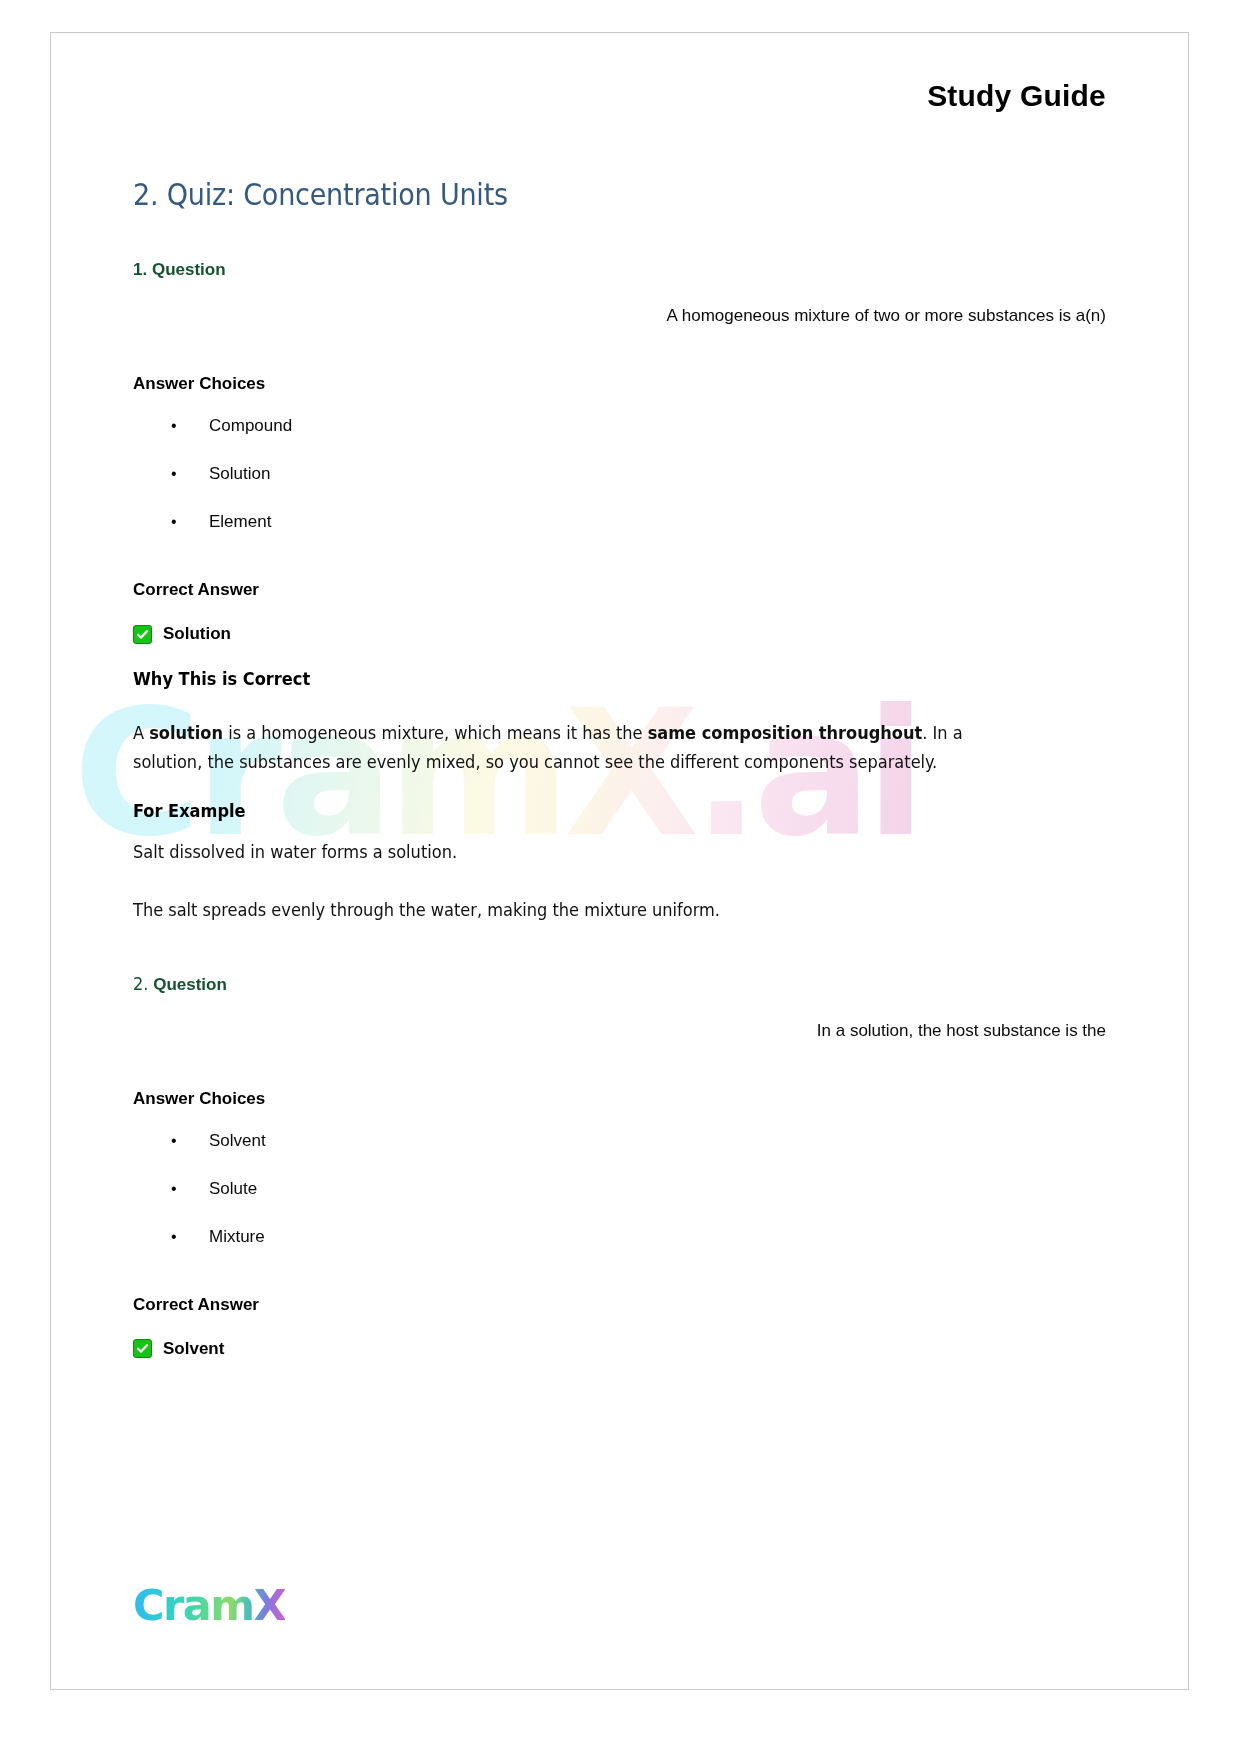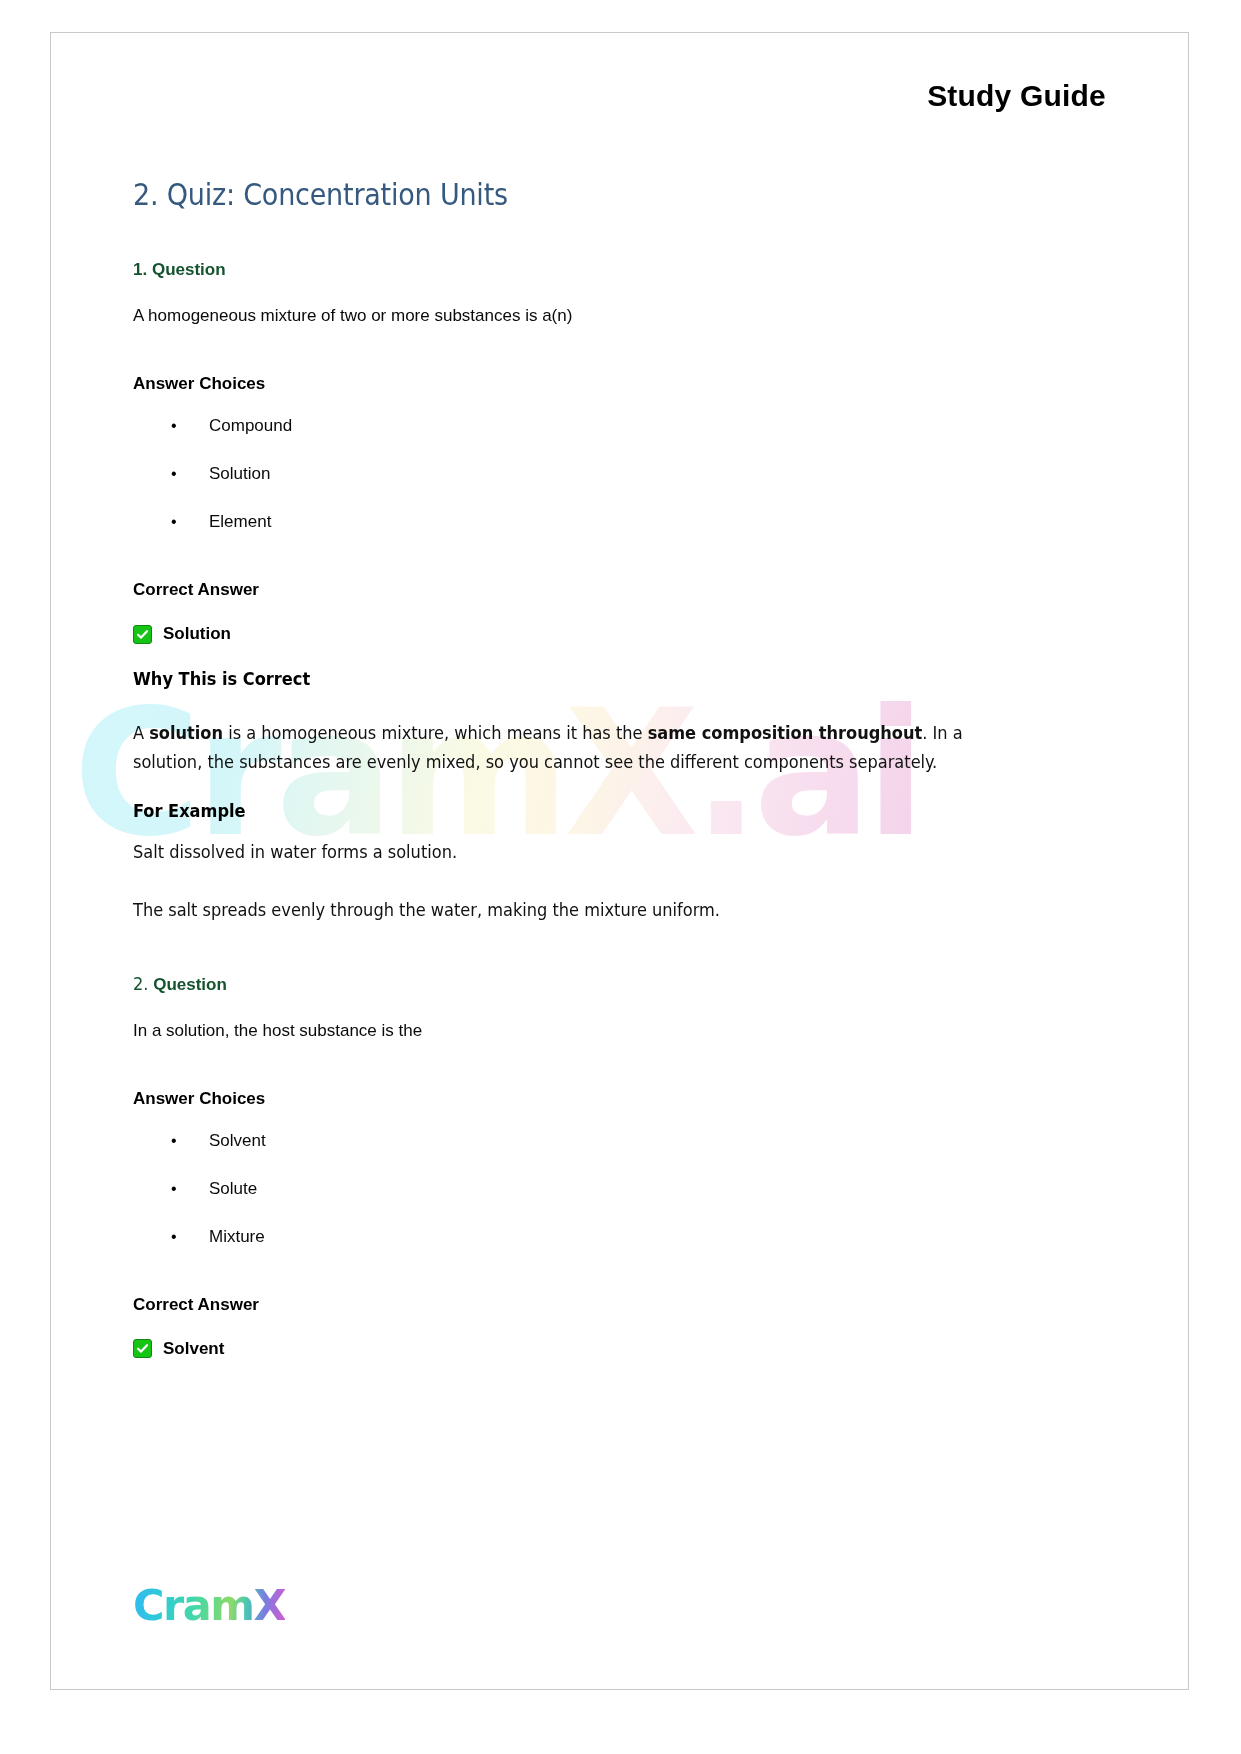--- a/index.html
+++ b/index.html
@@ -103,20 +103,21 @@
     font-family: "DejaVu Sans Condensed", "Liberation Sans Narrow", "Liberation Sans", sans-serif;
     font-size: 18px;
   }
   .q-label .word { font-weight: bold; }
 
   .q-text {
     margin-top: 26px;
     font-size: 17px;
     color: #0a0a0a;
     font-family: "Liberation Sans", sans-serif;
+    text-align: right;
   }
 
   .sub-label {
     margin-top: 48px;
     font-size: 17px;
     font-weight: bold;
     color: #000;
     font-family: "Liberation Sans", sans-serif;
   }
 

